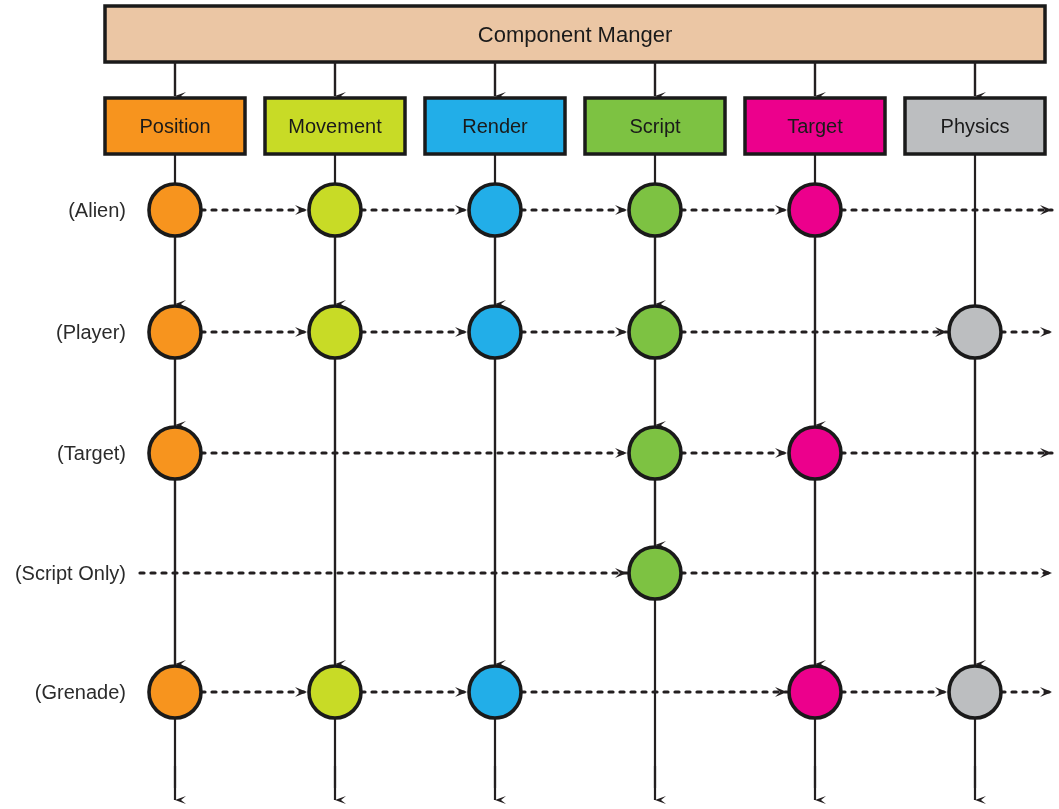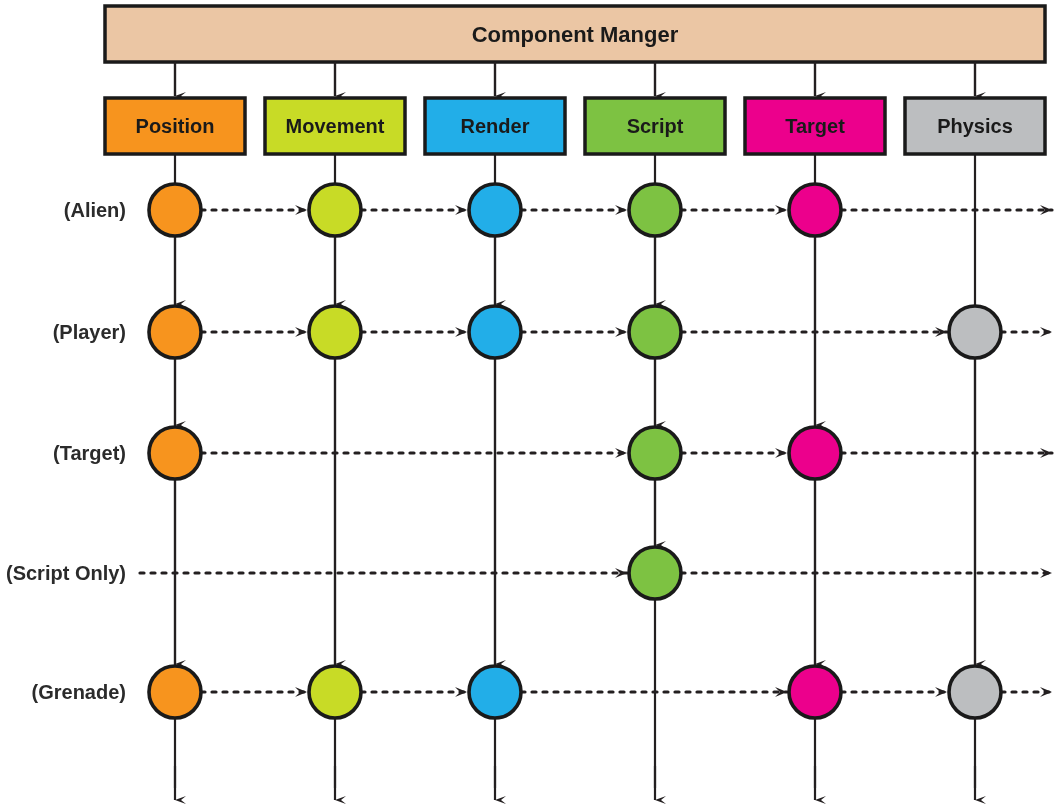--- a/index.html
+++ b/index.html
@@ -1,17 +1,17 @@
 <!DOCTYPE html>
 <html><head>
 <meta charset="utf-8">
 <style>
   html,body{margin:0;padding:0;background:#ffffff;}
   body{width:1059px;height:809px;font-family:"Liberation Sans",sans-serif;overflow:hidden;}
-  #stage{position:relative;width:1027px;height:809px;font-weight:bold;}
+  #stage{position:relative;width:1027px;height:809px;}
   svg#diagram{position:absolute;left:0;top:0;width:1059px;height:809px;display:block;}
   .mgr-label{font-family:"Liberation Sans",sans-serif;font-size:22px;fill:#1a1a1a;}
   .col-label{font-family:"Liberation Sans",sans-serif;font-size:20px;fill:#1a1a1a;}
   .row-label{font-family:"Liberation Sans",sans-serif;font-size:20px;fill:#2b2b2b;}
 </style>
 </head>
 <body>
 
 <div id="stage">
   <svg id="diagram" viewBox="0 0 1059 809">

